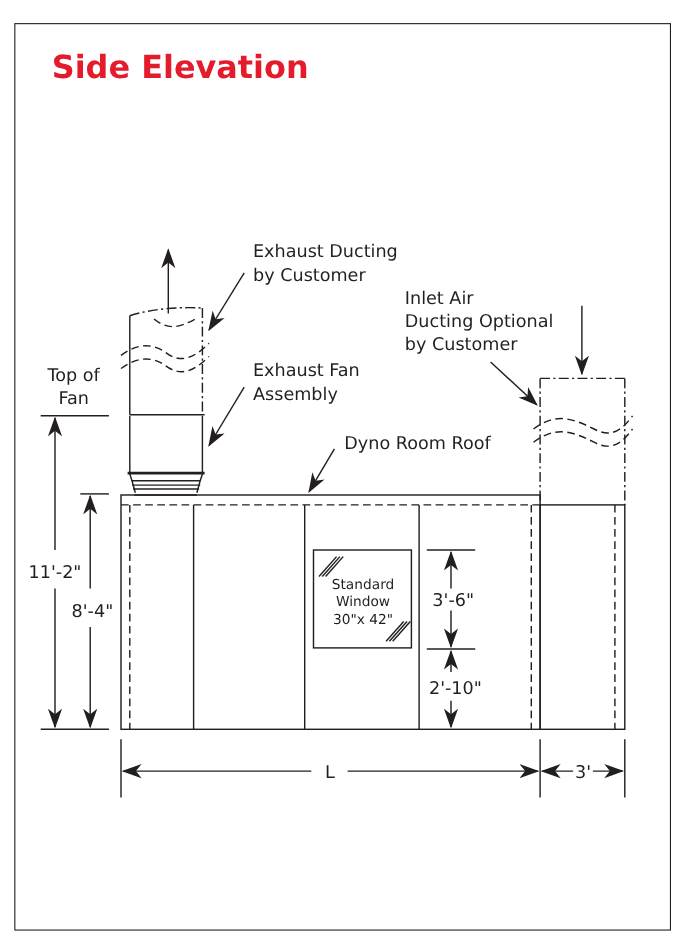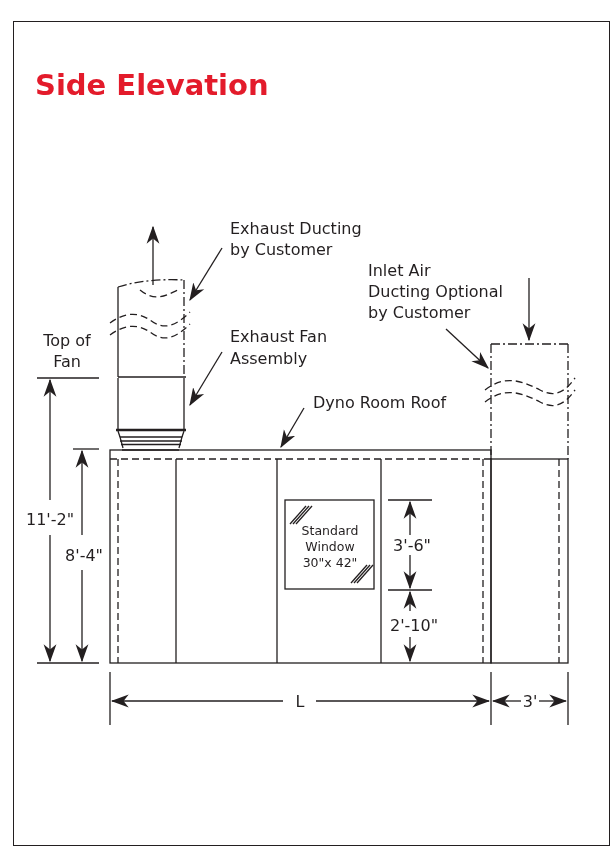--- a/index.html
+++ b/index.html
@@ -1,18 +1,18 @@
 <!DOCTYPE html>
 <html><head>
 <meta charset="utf-8">
 <style>
   html, body { margin: 0; padding: 0; background: #ffffff; }
   body { width: 616px; height: 860px; position: relative; overflow: hidden; }
   #frame { position: absolute; left: 13px; top: 21px; width: 597px; height: 825px; border: 1.5px solid #231f20; box-sizing: border-box; }
-  #title { position: absolute; left: 35px; top: 44px; font-family: "DejaVu Sans", sans-serif; font-weight: bold; font-size: 29px; letter-spacing: 0px; margin-top: 24px; }
+  #title { position: absolute; left: 47px; top: 44px; font-family: "DejaVu Sans", sans-serif; font-weight: bold; font-size: 29px; letter-spacing: 0px; }
   svg { position: absolute; left: 0; top: 0; }
   .lbl { font-family: "DejaVu Sans", sans-serif; font-size: 16px; fill: #231f20; }
   .lbl-sm { font-family: "DejaVu Sans", sans-serif; font-size: 12.5px; fill: #231f20; }
   .ln { stroke: #231f20; stroke-width: 1.3; fill: none; }
   .thick { stroke: #231f20; stroke-width: 2.5; fill: none; }
   .dash { stroke: #231f20; stroke-width: 1.3; fill: none; stroke-dasharray: 7 4; }
   .dashdot { stroke: #231f20; stroke-width: 1.3; fill: none; stroke-dasharray: 9 3 2 3; }
   .arrowhead { fill: #231f20; stroke: none; }
 </style>
 </head>

